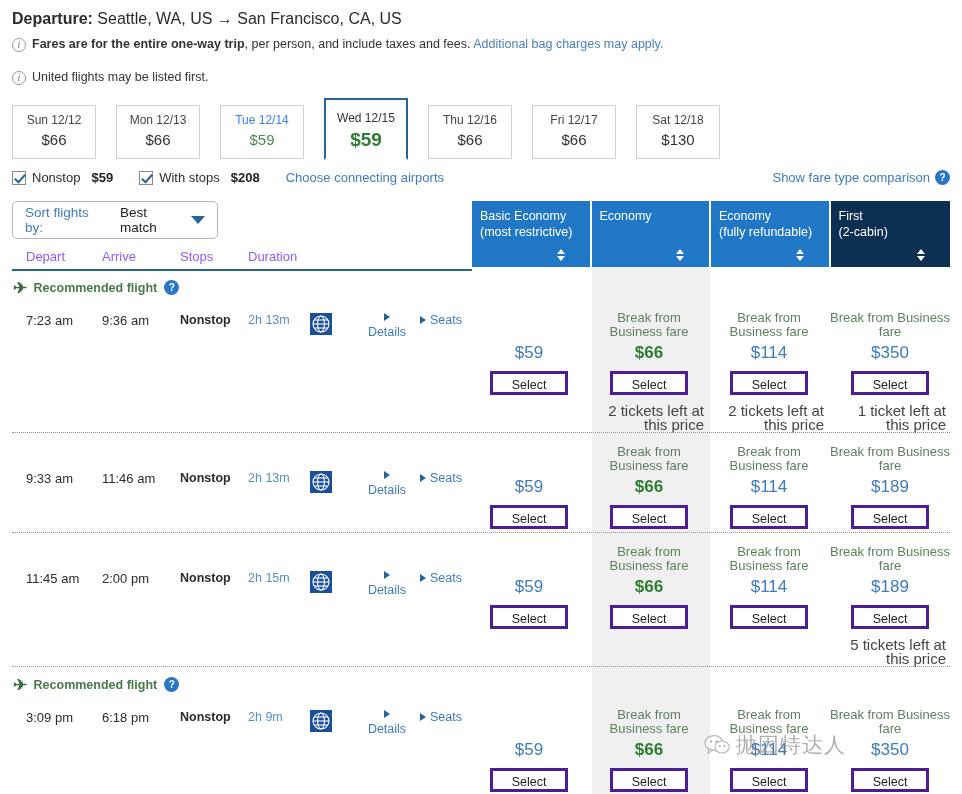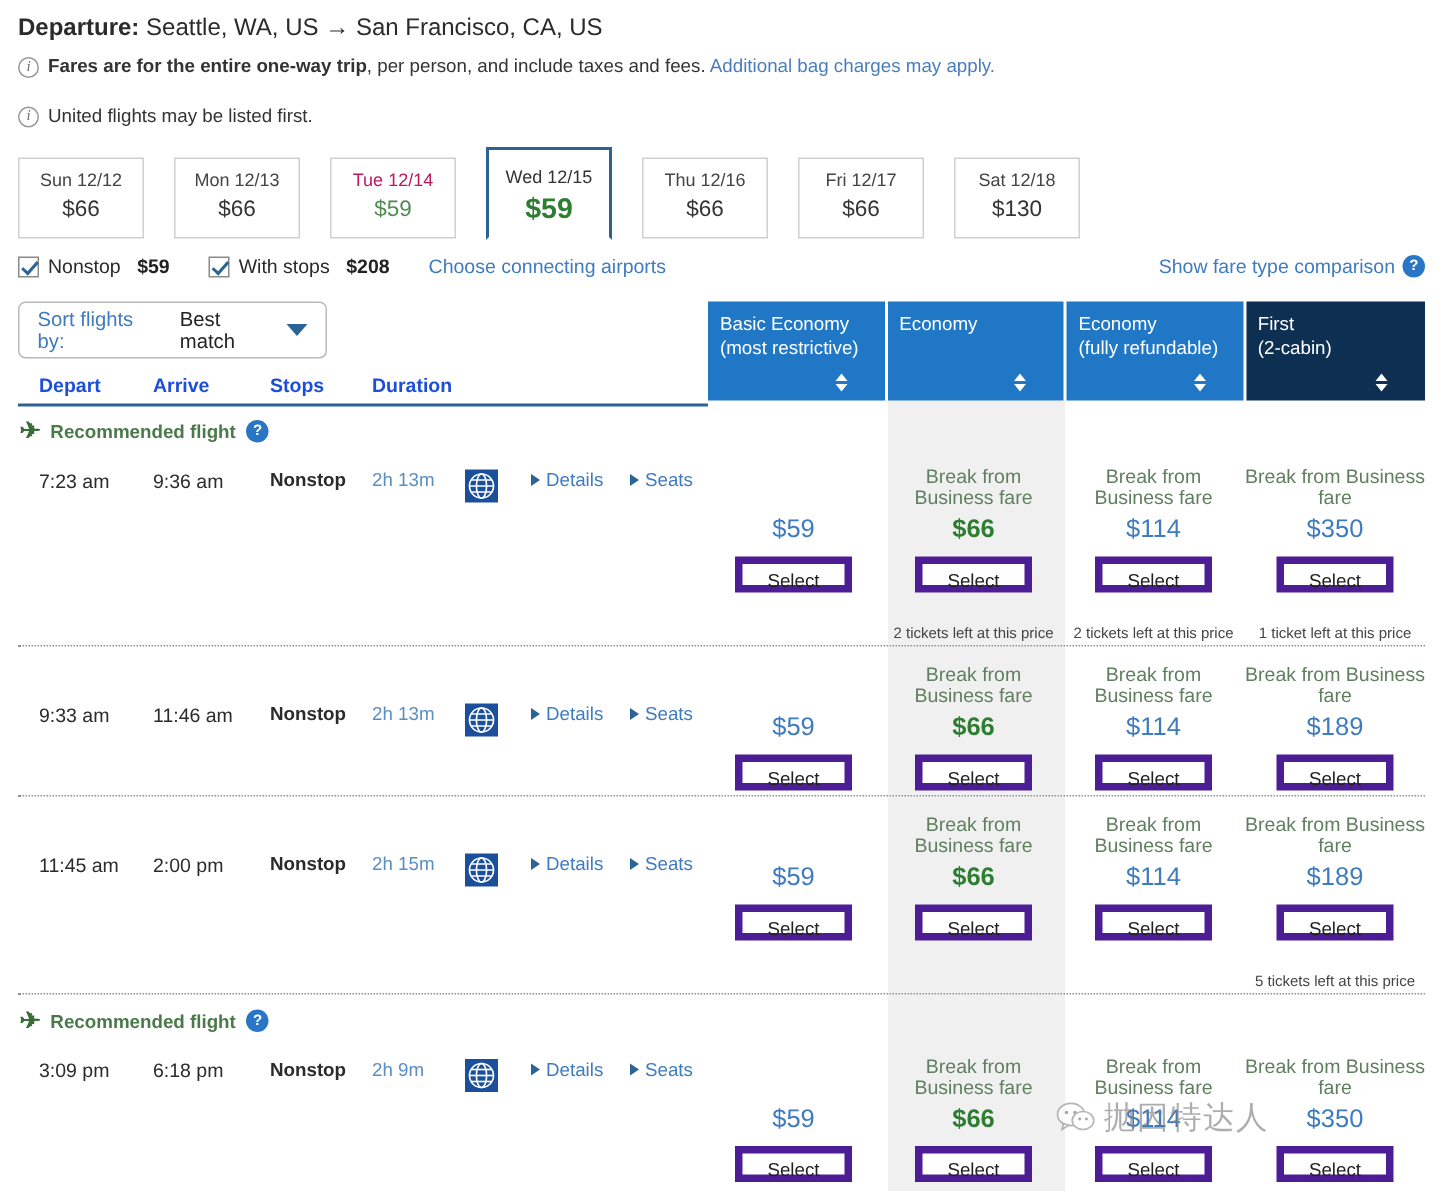--- a/index.html
+++ b/index.html
@@ -68,21 +68,21 @@
     width: 84px;
     border: 1px solid #cfcfcf;
     background: #fff;
     text-align: center;
     padding: 7px 2px 8px 2px;
     margin-right: 4px;
     height: 54px;
   }
   .dtab .d-day { font-size: 12px; color: #444; line-height: 15px; }
   .dtab .d-price { font-size: 15px; color: #333; line-height: 20px; margin-top: 2px; }
-  .dtab.low .d-day { color: #be185d; }
+  .dtab.low .d-day { color: #3b82f6; }
   .dtab.low .d-price { color: #4e8a4e; }
   .dtab.sel {
     border: 2px solid #2a6496;
     border-bottom: 2px solid #fff;
     height: 62px;
     padding-top: 11px;
     position: relative;
     z-index: 3;
     margin-bottom: -1px;
   }
@@ -186,22 +186,22 @@
   .caret {
     margin-left: 12px;
     width: 0; height: 0;
     border-left: 7px solid transparent;
     border-right: 7px solid transparent;
     border-top: 8px solid #2a6496;
   }
   .colhdr {
     display: flex;
     font-size: 13px;
-    color: #1d4ed8;
-    font-weight: bold;
+    color: #8b5cf6;
+    font-weight: normal;
     padding: 10px 0 5px 0;
   }
   .colhdr .c1 { width: 90px; padding-left: 14px; }
   .colhdr .c2 { width: 78px; }
   .colhdr .c3 { width: 68px; }
   .colhdr .c4 { width: 100px; }
   .hdr-rule { height: 2px; background: #2a6496; }
 
   
   .hl-band {
@@ -255,21 +255,21 @@
     background: #1b4f9c;
     position: relative;
     overflow: hidden;
     display: inline-block;
   }
   .f-det, .f-seat {
     color: #3f7bbf;
     display: flex; align-items: center; gap: 4px;
     font-size: 12.5px;
   }
-  .f-det { width: 66px; }
+  .f-det { width: 66px; flex-direction: column; }
   .tri {
     width: 0; height: 0;
     border-top: 4.5px solid transparent;
     border-bottom: 4.5px solid transparent;
     border-left: 6px solid #2a6496;
   }
 
   .fright {
     width: 482px;
     display: flex;
@@ -291,34 +291,35 @@
   .price {
     font-size: 17px;
     color: #3f7bbf;
     line-height: 24px;
     margin-top: 2px;
   }
   .price.green { color: #2e7d32; font-weight: bold; }
   .selbtn {
     display: inline-block;
     width: 78px; height: 24px;
-    border: 5px solid #4c1d95;
+    border: 3px solid #4c1d95;
     background: #fff;
     color: #222;
     font-size: 12.5px;
     line-height: 22px;
     text-align: center;
     margin-top: 6px;
   }
   .left-note {
-    font-size: 10px;
+    font-size: 15px;
     color: #444;
     line-height: 14px;
-    margin-top: 21px;
+    margin-top: 9px;
     padding: 0 4px;
+    text-align: right;
   }
   .left-note.hide { visibility: hidden; }
 
   
   .wm {
     position: absolute;
     left: 704px; top: 731px;
     display: flex; align-items: center; gap: 6px;
     opacity: 0.62;
     z-index: 5;

